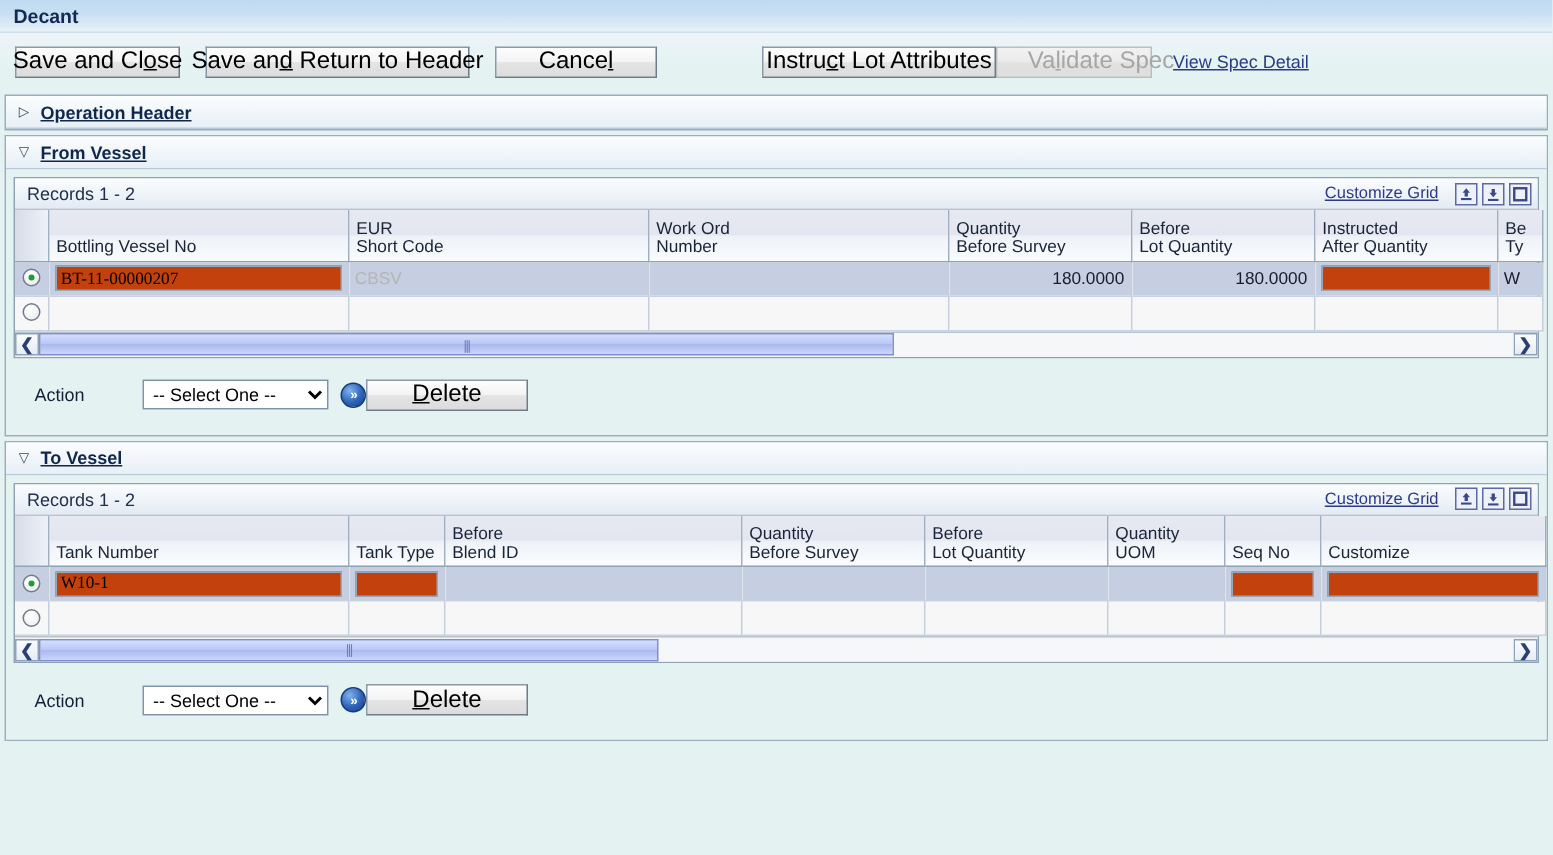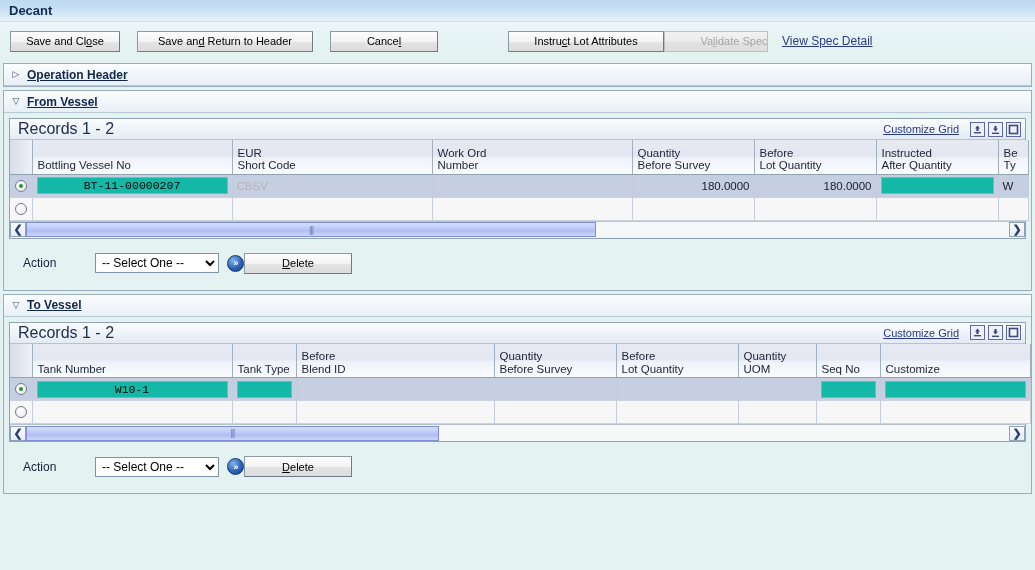--- a/index.html
+++ b/index.html
@@ -33,21 +33,21 @@
     padding-left: 10px;
     gap: 0;
   }
   .btn {
     height: 21px;
     background: linear-gradient(to bottom, #fdfdfd 0%, #f3f3f3 50%, #e4e4e4 51%, #dcdcdc 100%);
     border: 1px solid #8c9aa8;
     border-right-color: #6e7b88;
     border-bottom-color: #6e7b88;
     color: #000;
-    font-size: 11px;
+    font-size: 16px;
     font-family: "Liberation Sans", sans-serif;
     display: inline-flex; align-items: center; justify-content: center;
     cursor: default;
     padding: 0 8px;
     white-space: nowrap;
   }
   .btn.disabled {
     color: #a6a6a6;
     background: linear-gradient(to bottom, #f2f2f2 0%, #ebebeb 50%, #e2e2e2 51%, #dedede 100%);
     border-color: #bdbdbd;
@@ -93,21 +93,21 @@
     border: 1px solid #8fa3b5;
     background: #fff;
   }
   .grid-top {
     height: 21px;
     background: linear-gradient(to bottom, #fafcfe 0%, #eef3f9 55%, #e3eaf3 100%);
     display: flex; align-items: center;
     border-bottom: 1px solid #b6c4d2;
     padding: 0 4px 0 8px;
   }
-  .records-lbl { font-size: 16px; color: #20304a; flex: 1; }
+  .records-lbl { font-size: 12px; color: #20304a; flex: 1; }
   .grid-link {
     font-size: 11px; color: #2a3a87; text-decoration: underline;
     cursor: pointer; margin-right: 8px;
   }
   .gicon {
     width: 15px; height: 15px; margin-left: 3px;
     border: 1px solid #5b6aa0; background: #eef1f9;
     display: inline-flex; align-items: center; justify-content: center;
     cursor: pointer;
   }
@@ -152,26 +152,25 @@
     display: inline-block; position: relative; vertical-align: middle;
     cursor: pointer;
   }
   .radio.on::after {
     content: ""; position: absolute; left: 3px; top: 3px;
     width: 4px; height: 4px; border-radius: 50%; background: #1f9b2f;
   }
   .cell-input {
     width: 100%; height: 17px;
     border: 1px solid #9aa7b6;
-    background: #14b8a6;
-    font-family: Liberation Mono, monospace;
+    background: #c2410c;
+    font-family: Liberation Serif, serif;
     font-size: 11.5px;
     color: #000;
     padding: 0 3px;
-    text-align: center;
   }
   .ro-text { color: #b4b4b4; font-size: 11.5px; }
 
   
   .hscroll {
     height: 17px;
     background: #f4f4f4;
     border-top: 1px solid #b6c4d2;
     display: flex; align-items: center;
     position: relative;

